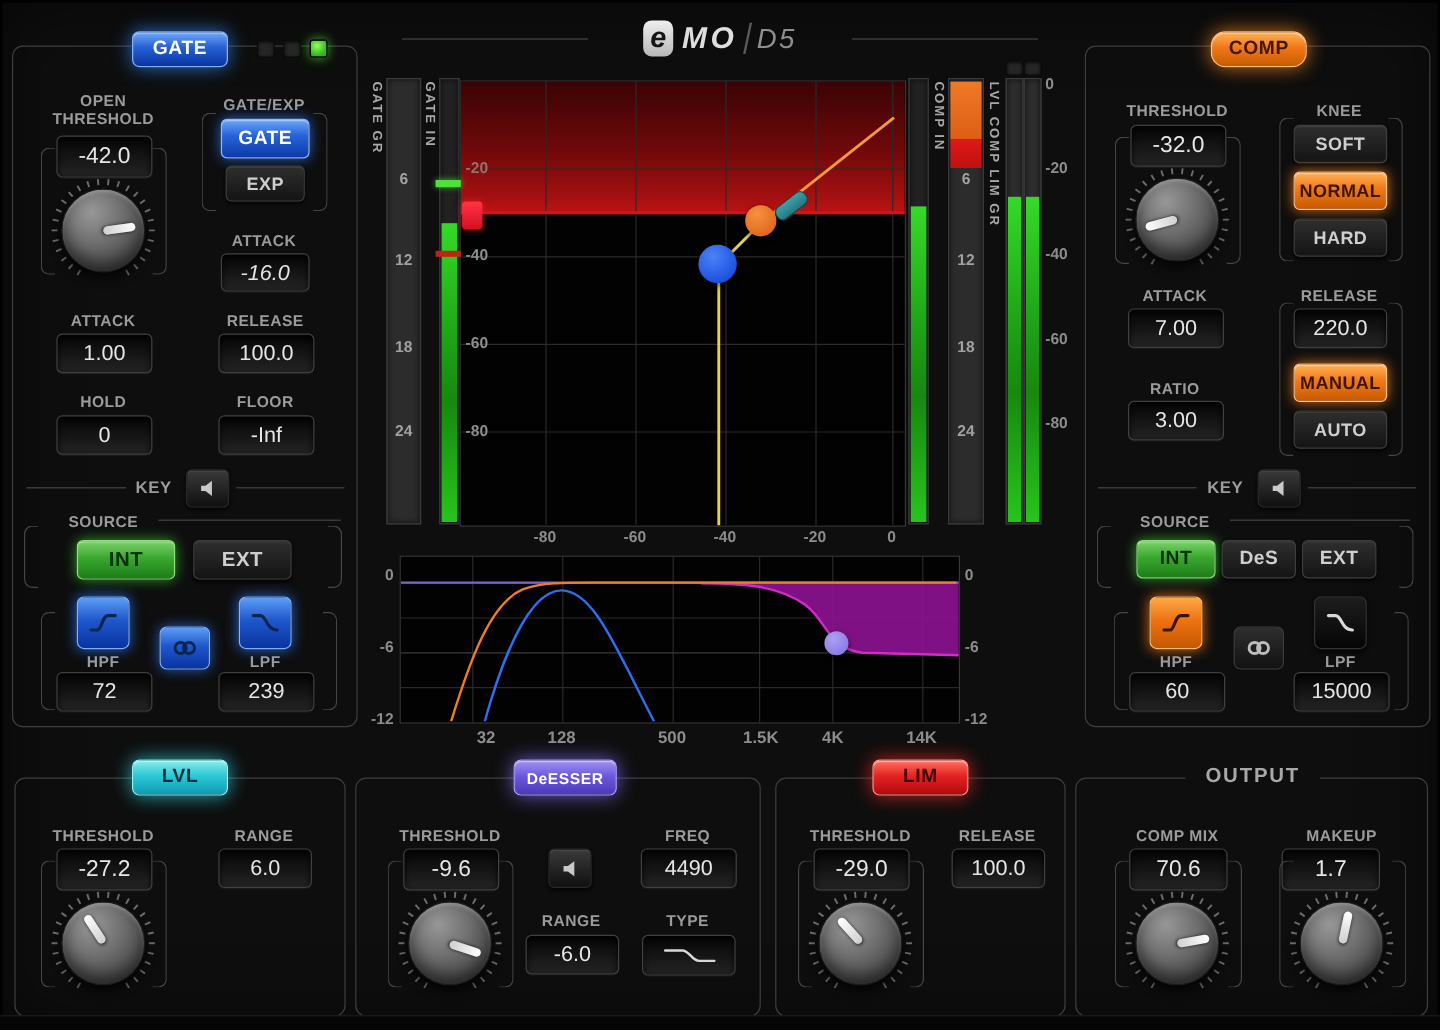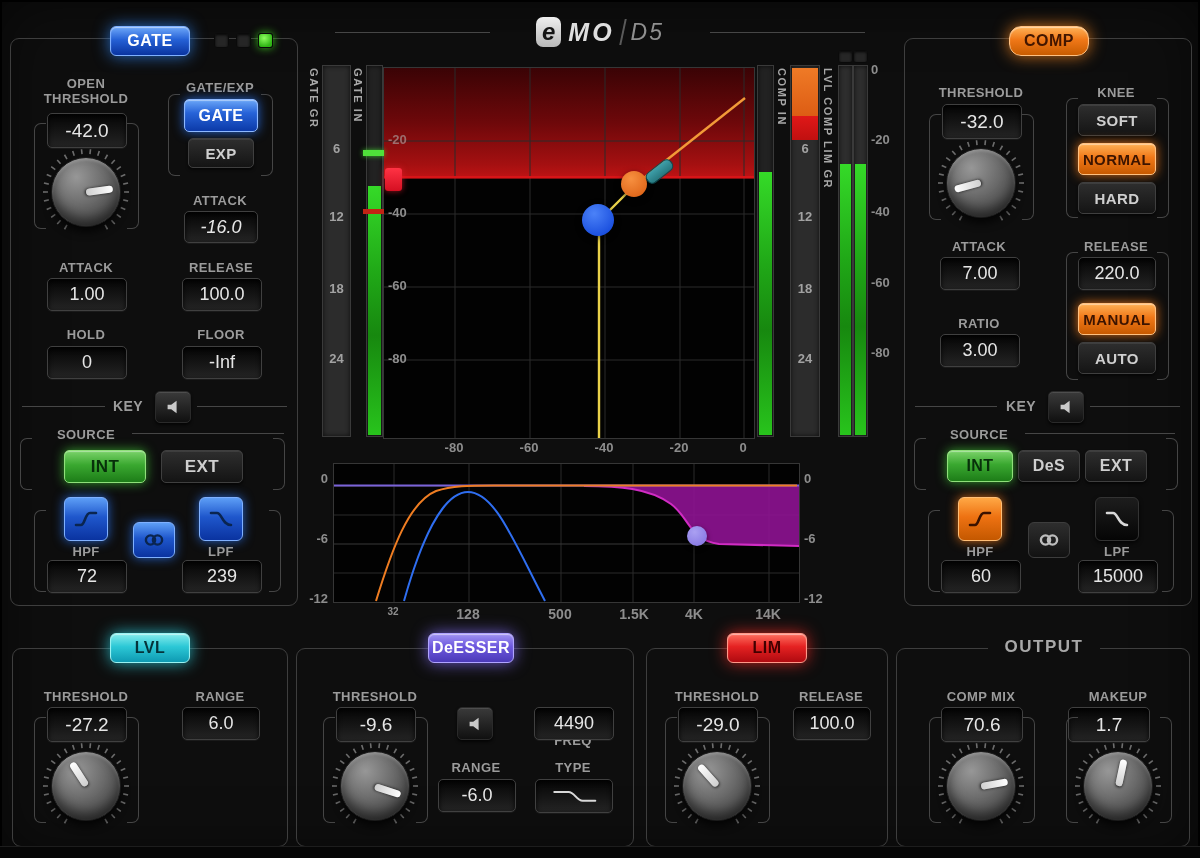--- a/index.html
+++ b/index.html
@@ -13,21 +13,21 @@
         box-shadow:inset 0 2px 5px rgba(0,0,0,.85),0 1px 0 rgba(255,255,255,.05);}
   .pill{position:absolute;border-radius:6px;font-weight:bold;font-size:16px;display:flex;align-items:center;justify-content:center;
         border:1px solid #000;letter-spacing:.5px;cursor:default;}
   .pill.blue{background:linear-gradient(180deg,#6ea8fa,#2561d6 45%,#0a34a0);color:#fff;border-color:#7fb0ff;
         box-shadow:0 0 16px rgba(46,127,232,.85),inset 0 1px 1px rgba(255,255,255,.5);}
   .pill.orange{background:linear-gradient(180deg,#ffb257,#f07818 45%,#c85c00);color:#421600;border-color:#ffc080;
         box-shadow:0 0 16px rgba(240,130,30,.85),inset 0 1px 1px rgba(255,255,255,.5);}
   .pill.cyan{background:linear-gradient(180deg,#86ecec,#2cc8d6 45%,#0e9ab2);color:#05333a;border-color:#9af2f2;
         box-shadow:0 0 16px rgba(45,205,220,.85),inset 0 1px 1px rgba(255,255,255,.5);}
   .pill.purple{background:linear-gradient(180deg,#a093f2,#6d58de 45%,#4b39b8);color:#fff;border-color:#b0a4ff;
-        box-shadow:0 0 16px rgba(125,105,235,.85),inset 0 1px 1px rgba(255,255,255,.5);font-size:16px;}
+        box-shadow:0 0 16px rgba(125,105,235,.85),inset 0 1px 1px rgba(255,255,255,.5);font-size:13px;}
   .pill.red{background:linear-gradient(180deg,#ff7060,#e52222 45%,#b00a10);color:#420000;border-color:#ff9888;
         box-shadow:0 0 16px rgba(230,40,35,.85),inset 0 1px 1px rgba(255,255,255,.5);}
   .opt{position:absolute;border-radius:5px;background:linear-gradient(180deg,#2e2e2e,#141414);border:1px solid #3f3f3f;
         color:#cfcfcf;font-weight:bold;font-size:15px;display:flex;align-items:center;justify-content:center;
         box-shadow:0 2px 3px rgba(0,0,0,.6),inset 0 1px 0 rgba(255,255,255,.08);letter-spacing:.4px;}
   .opt.on-blue{background:linear-gradient(180deg,#6aa6f8,#2763d8 42%,#0c3aa8);color:#fff;border-color:#8db8ff;
         box-shadow:0 0 11px rgba(40,110,230,.9),inset 0 1px 1px rgba(255,255,255,.45);}
   .opt.on-orange{background:linear-gradient(180deg,#ffb055,#f07818 45%,#c85a00);color:#3c1400;border-color:#ffc080;
         box-shadow:0 0 11px rgba(240,120,24,.9),inset 0 1px 1px rgba(255,255,255,.45);}
   .opt.on-green{background:linear-gradient(180deg,#7bd36a,#3aa830 45%,#1d7d18);color:#07300a;border-color:#8fe07a;
@@ -302,21 +302,21 @@
     <path d="M42,137 C58,85 75,38 102,27 C118,21.5 135,21.5 160,21.5 L463,21.5" fill="none" stroke="#ef7d22" stroke-width="2"></path>
     <path d="M70,137 C86,80 108,28 134,28 C161,28 180,78 211,137" fill="none" stroke="#2f6ef0" stroke-width="2"></path>
   </svg>
   <div class="handle" style="left:687px;top:526px;width:20px;height:20px;background:radial-gradient(circle at 38% 30%,#aaa0f2,#8070e0);box-shadow:0 2px 5px rgba(0,0,0,.6);"></div>
   <div class="tick" style="left:300px;top:471px;width:28px;text-align:right;">0</div>
   <div class="tick" style="left:300px;top:531px;width:28px;text-align:right;">-6</div>
   <div class="tick" style="left:298px;top:591px;width:30px;text-align:right;">-12</div>
   <div class="tick" style="left:804px;top:471px;width:34px;text-align:left;">0</div>
   <div class="tick" style="left:804px;top:531px;width:34px;text-align:left;">-6</div>
   <div class="tick" style="left:804px;top:591px;width:34px;text-align:left;">-12</div>
-  <div class="tick" style="left:368px;top:606px;width:50px;font-size:10px;">32</div>
+  <div class="tick" style="left:380px;top:606px;width:50px;font-size:14px;">32</div>
   <div class="tick" style="left:443px;top:606px;width:50px;font-size:14px;">128</div>
   <div class="tick" style="left:535px;top:606px;width:50px;font-size:14px;">500</div>
   <div class="tick" style="left:609px;top:606px;width:50px;font-size:14px;">1.5K</div>
   <div class="tick" style="left:669px;top:606px;width:50px;font-size:14px;">4K</div>
   <div class="tick" style="left:743px;top:606px;width:50px;font-size:14px;">14K</div>
 
   <div class="sect" style="left:904px;top:38px;width:286px;height:566px;"></div>
   <div class="pill orange" style="left:1009px;top:26px;width:78px;height:28px;border-radius:12px;">COMP</div>
 
   <div class="lbl" style="left:931px;top:85px;width:100px;">THRESHOLD</div>
@@ -507,21 +507,21 @@
         <div class="rot" style="transform: rotate(108deg);">
           <div class="needle"></div>
         </div>
       </div>
   </div>
   <div class="keybtn" style="left:457px;top:707px;width:34px;height:31px;">
     <svg width="18" height="18" viewBox="0 0 20 20">
         <polygon points="14,3 14,17 8,12.5 4,12.5 4,7.5 8,7.5" fill="#c9c9c9"></polygon>
       </svg>
   </div>
-  <div class="lbl" style="left:534px;top:689px;width:78px;margin-top:44px;">FREQ</div>
+  <div class="lbl" style="left:534px;top:689px;width:78px;">FREQ</div>
   <div class="vbox" style="left:534px;top:707px;width:78px;height:31px;font-size:18px;">4490</div>
   <div class="lbl" style="left:437px;top:760px;width:78px;">RANGE</div>
   <div class="vbox" style="left:438px;top:779px;width:76px;height:31px;font-size:18px;">-6.0</div>
   <div class="lbl" style="left:535px;top:760px;width:76px;">TYPE</div>
   <div class="vbox" style="left:535px;top:779px;width:76px;height:32px;">
     <svg width="52" height="20" viewBox="0 0 66 24">
       <path d="M8 7 L26 7 C34 7 36 18 44 18 L60 18" fill="none" stroke="#d8d8d8" stroke-width="2.6" stroke-linecap="round"></path>
       </svg>
   </div>
 

